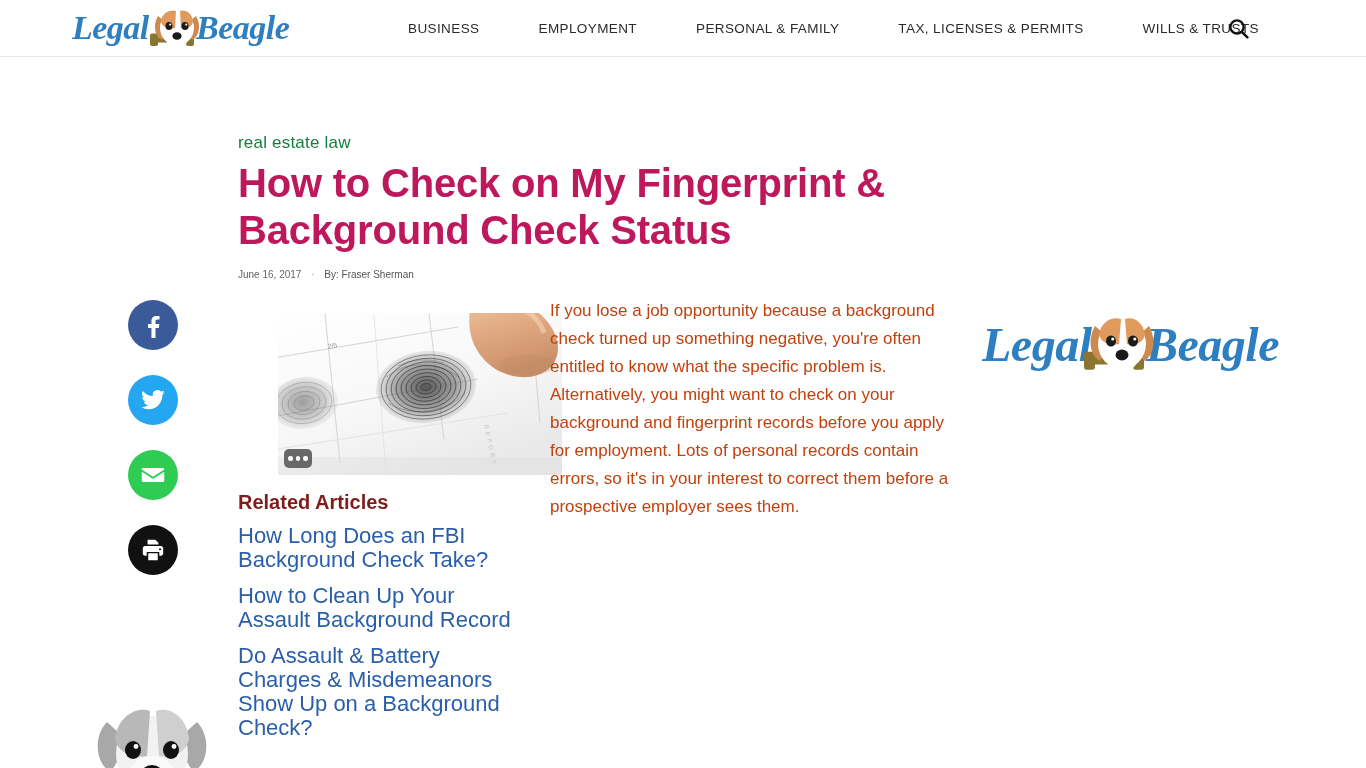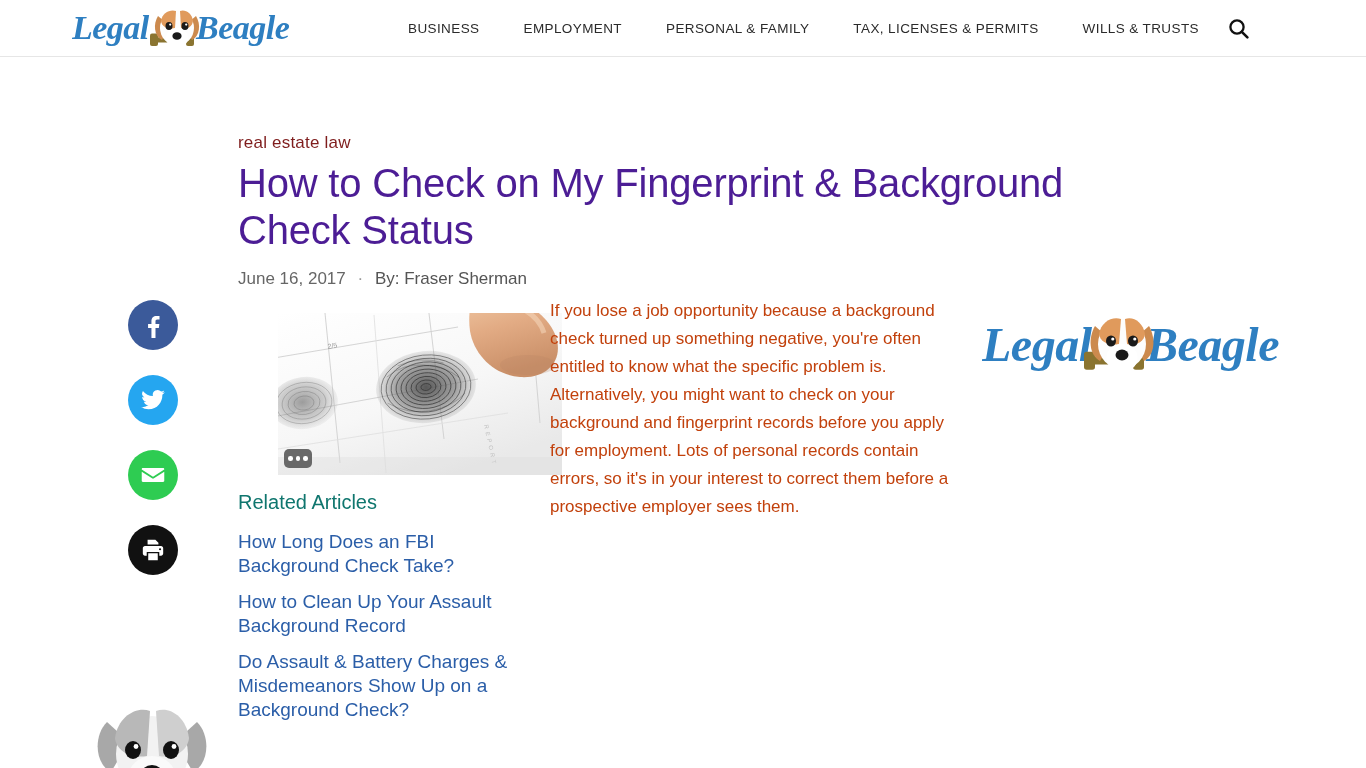--- a/index.html
+++ b/index.html
@@ -29,21 +29,21 @@
     height: 50px;
     display: block;
   }
   #main-nav {
     position: absolute;
     left: 386px;
     top: 0;
     height: 57px;
     display: flex;
     align-items: center;
-    gap: 0px;
+    gap: 15px;
   }
   .nav-item {
     font-size: 13.5px;
     letter-spacing: 0.4px;
     color: #2b2b2b;
     text-decoration: none;
     padding: 0 22px;
     white-space: nowrap;
     font-weight: 400;
     cursor: pointer;
@@ -96,37 +96,37 @@
   #article {
     position: absolute;
     left: 238px;
     top: 0;
     width: 1000px;
   }
   #category-label {
     display: block;
     margin-top: 76px;
     font-size: 17px;
-    color: #7f1d1d;
+    color: #15803d;
     letter-spacing: 0.2px;
     text-decoration: none;
     cursor: pointer;
   }
   #article-title {
     margin: 7px 0 0 0;
     font-size: 40px;
     line-height: 47px;
-    font-weight: 400;
-    color: #4c1d95;
+    font-weight: 700;
+    color: #be185d;
     letter-spacing: -0.2px;
     max-width: 860px;
   }
   #byline {
     margin-top: 15px;
-    font-size: 17px;
+    font-size: 10px;
     color: #666666;
   }
   #byline .sep { margin: 0 7px; color: #999; }
   #byline .author { color: #555; }
 
   
   #body-grid {
     position: absolute;
     left: 238px;
     top: 240px;
@@ -157,29 +157,29 @@
     align-items: center;
     justify-content: center;
     gap: 3px;
     cursor: pointer;
   }
   #image-options-badge i {
     width: 4.5px; height: 4.5px; border-radius: 50%;
     background: #fff; display: block;
   }
   #related-heading {
-    margin: 16px 0 16px 0;
+    margin: 16px 0 10px 0;
     font-size: 20px;
-    font-weight: 400;
-    color: #0f766e;
+    font-weight: 700;
+    color: #7f1d1d;
   }
   #related-list { list-style: none; margin: 0; padding: 0; }
   #related-list li { margin: 0 0 12px 0; }
   .related-link {
-    font-size: 19px;
+    font-size: 22px;
     line-height: 24px;
     color: #2b5ea8;
     text-decoration: none;
     cursor: pointer;
     display: block;
     max-width: 290px;
   }
 
   #right-col {
     position: absolute;

